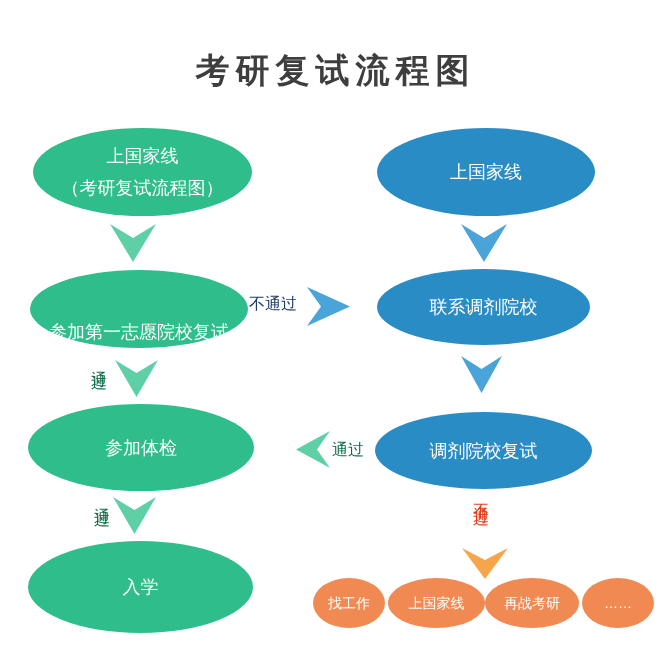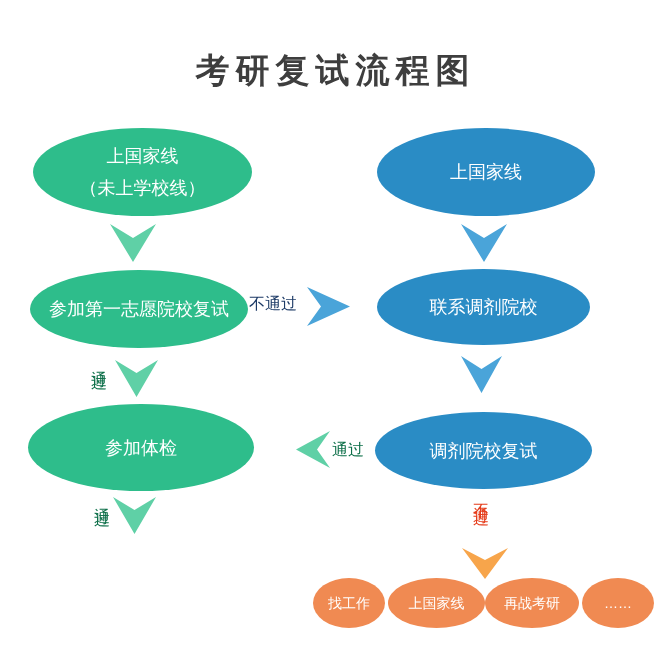--- a/index.html
+++ b/index.html
@@ -17,21 +17,21 @@
          font-size:34px;font-weight:600;letter-spacing:6px;text-indent:6px;color:var(--title);}
 
   .node{position:absolute;border-radius:50%;display:flex;flex-direction:column;
         align-items:center;justify-content:center;color:#fff;font-size:18px;
         font-weight:500;text-align:center;line-height:32px;}
   .green{background:var(--green);}
   .blue{background:var(--blue);}
   .orange-node{background:var(--orange);font-size:14px;font-weight:500;line-height:1;}
 
   .l1{left:33px;top:128px;width:219px;height:88px;}
-  .l2{left:30px;top:270px;width:218px;height:78px;}
+  .l2{left:30px;top:270px;width:218px;height:78px;justify-content:flex-end;}
   .l3{left:28px;top:404px;width:226px;height:87px;}
   .l4{left:28px;top:541px;width:225px;height:92px;}
   .r1{left:377px;top:128px;width:218px;height:88px;}
   .r2{left:377px;top:269px;width:213px;height:76px;align-items:center;}
   .r3{left:375px;top:412px;width:217px;height:77px;}
 
   .o1{left:313px;top:578px;width:72px;height:50px;}
   .o2{left:388px;top:578px;width:97px;height:50px;}
   .o3{left:485px;top:578px;width:94px;height:50px;justify-content:center;}
   .o4{left:582px;top:578px;width:72px;height:50px;}
@@ -63,27 +63,30 @@
 </style>
 </head>
 <body>
 
 <div class="canvas">
 
   <h1 class="title">考研复试流程图</h1>
 
   <div class="node green l1">
     <span>上国家线</span>
-    <span>（未上学校线）</span>
+    <span>（考研复试流程图）</span>
   </div>
   <div class="node green l2">
     <span>参加第一志愿院校复试</span>
   </div>
   <div class="node green l3">
     <span>参加体检</span>
+  </div>
+  <div class="node green l4">
+    <span>入学</span>
   </div>
 
   <div class="node blue r1">
     <span>上国家线</span>
   </div>
   <div class="node blue r2">
     <span>联系调剂院校</span>
   </div>
   <div class="node blue r3">
     <span>调剂院校复试</span>

